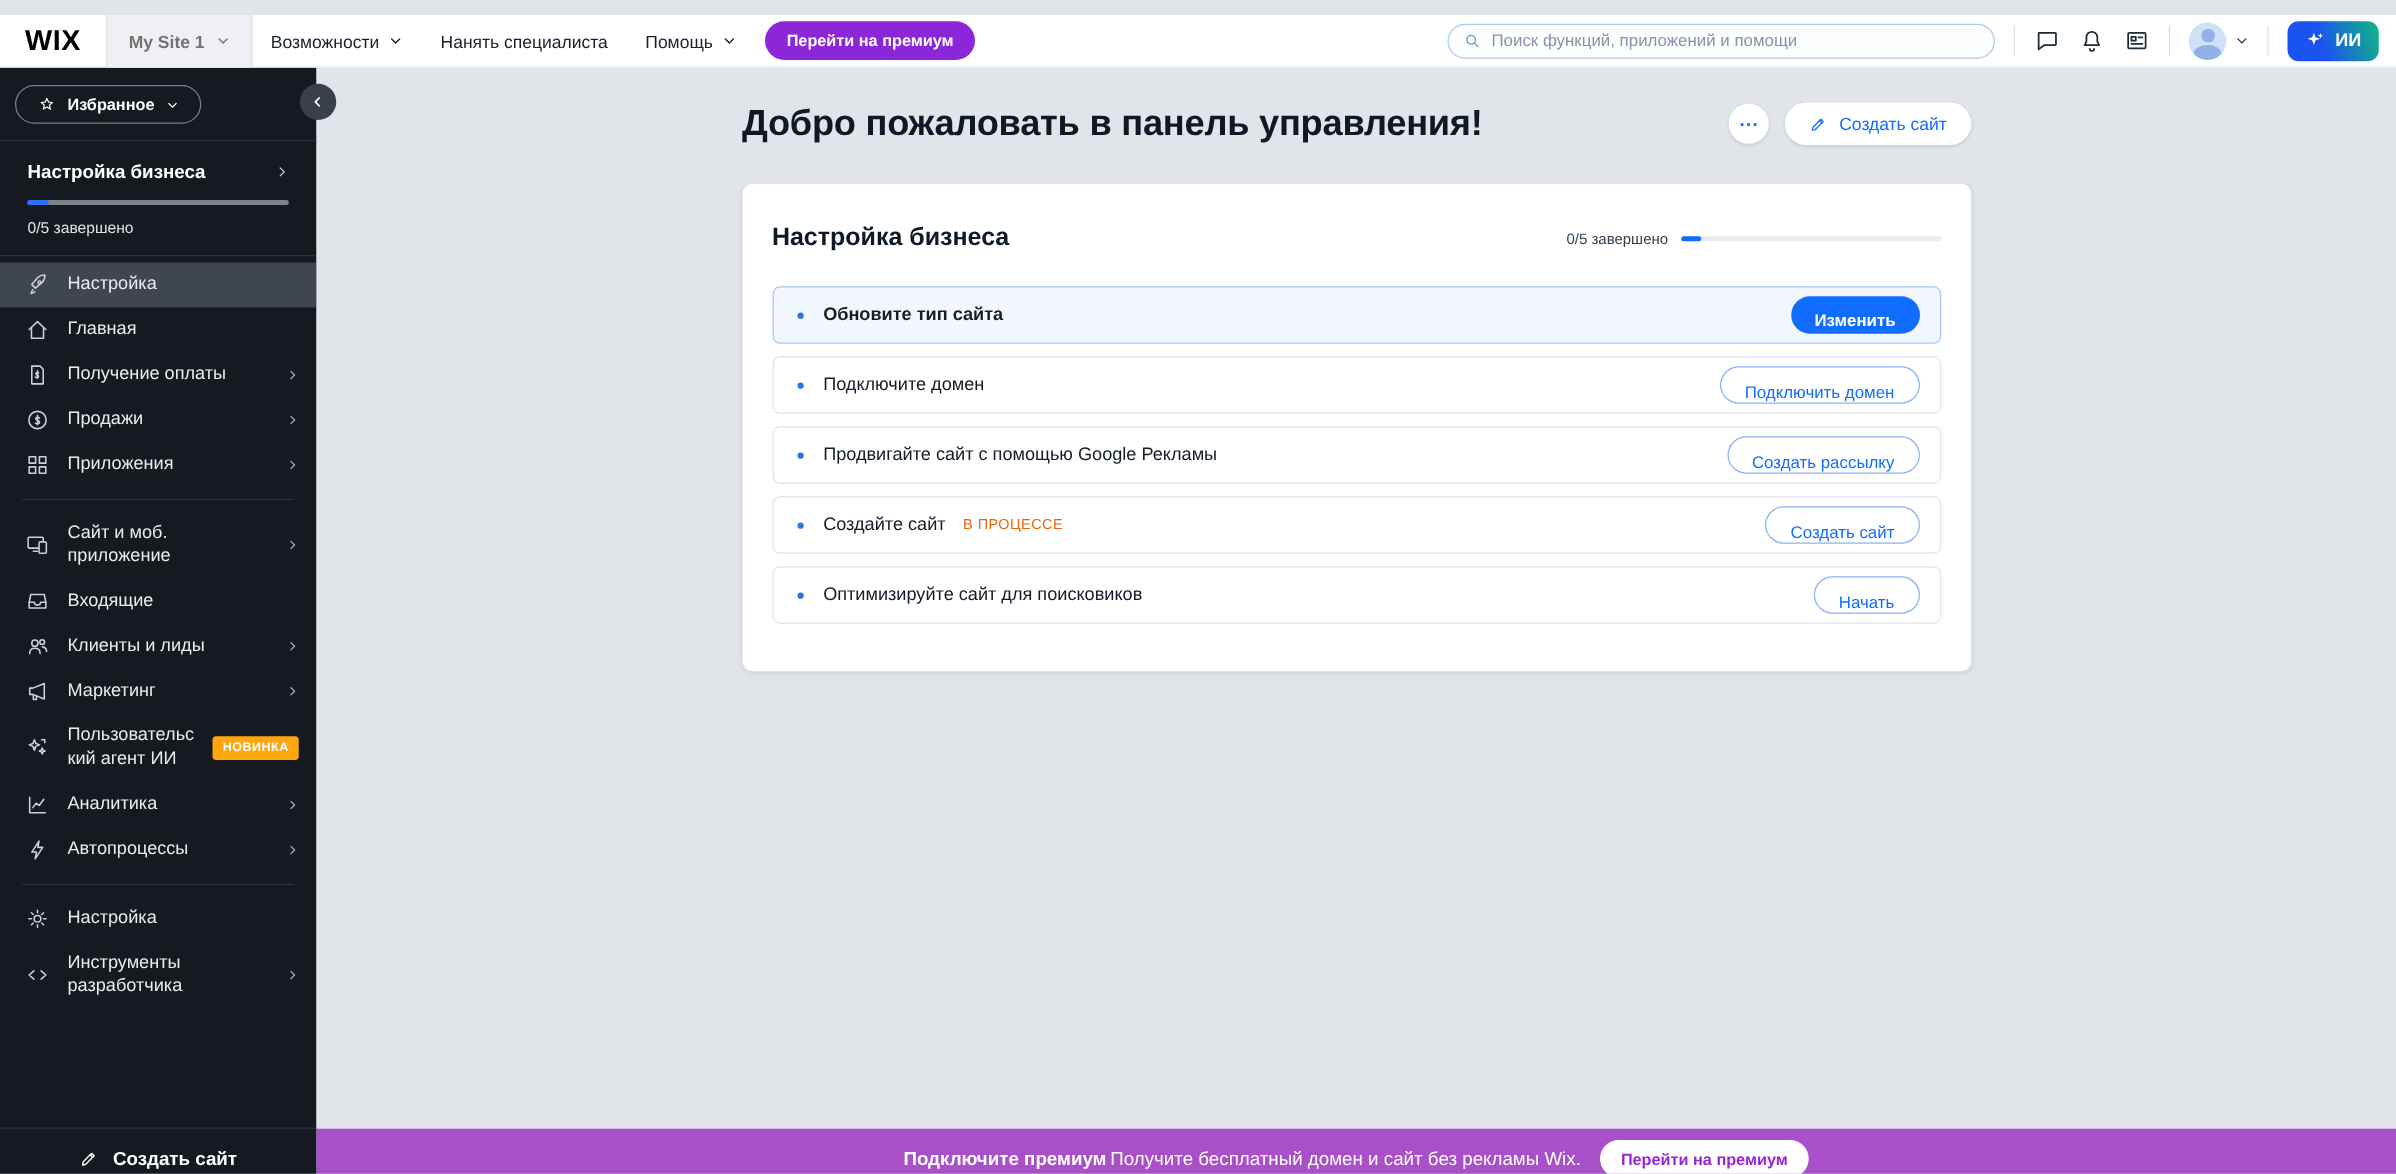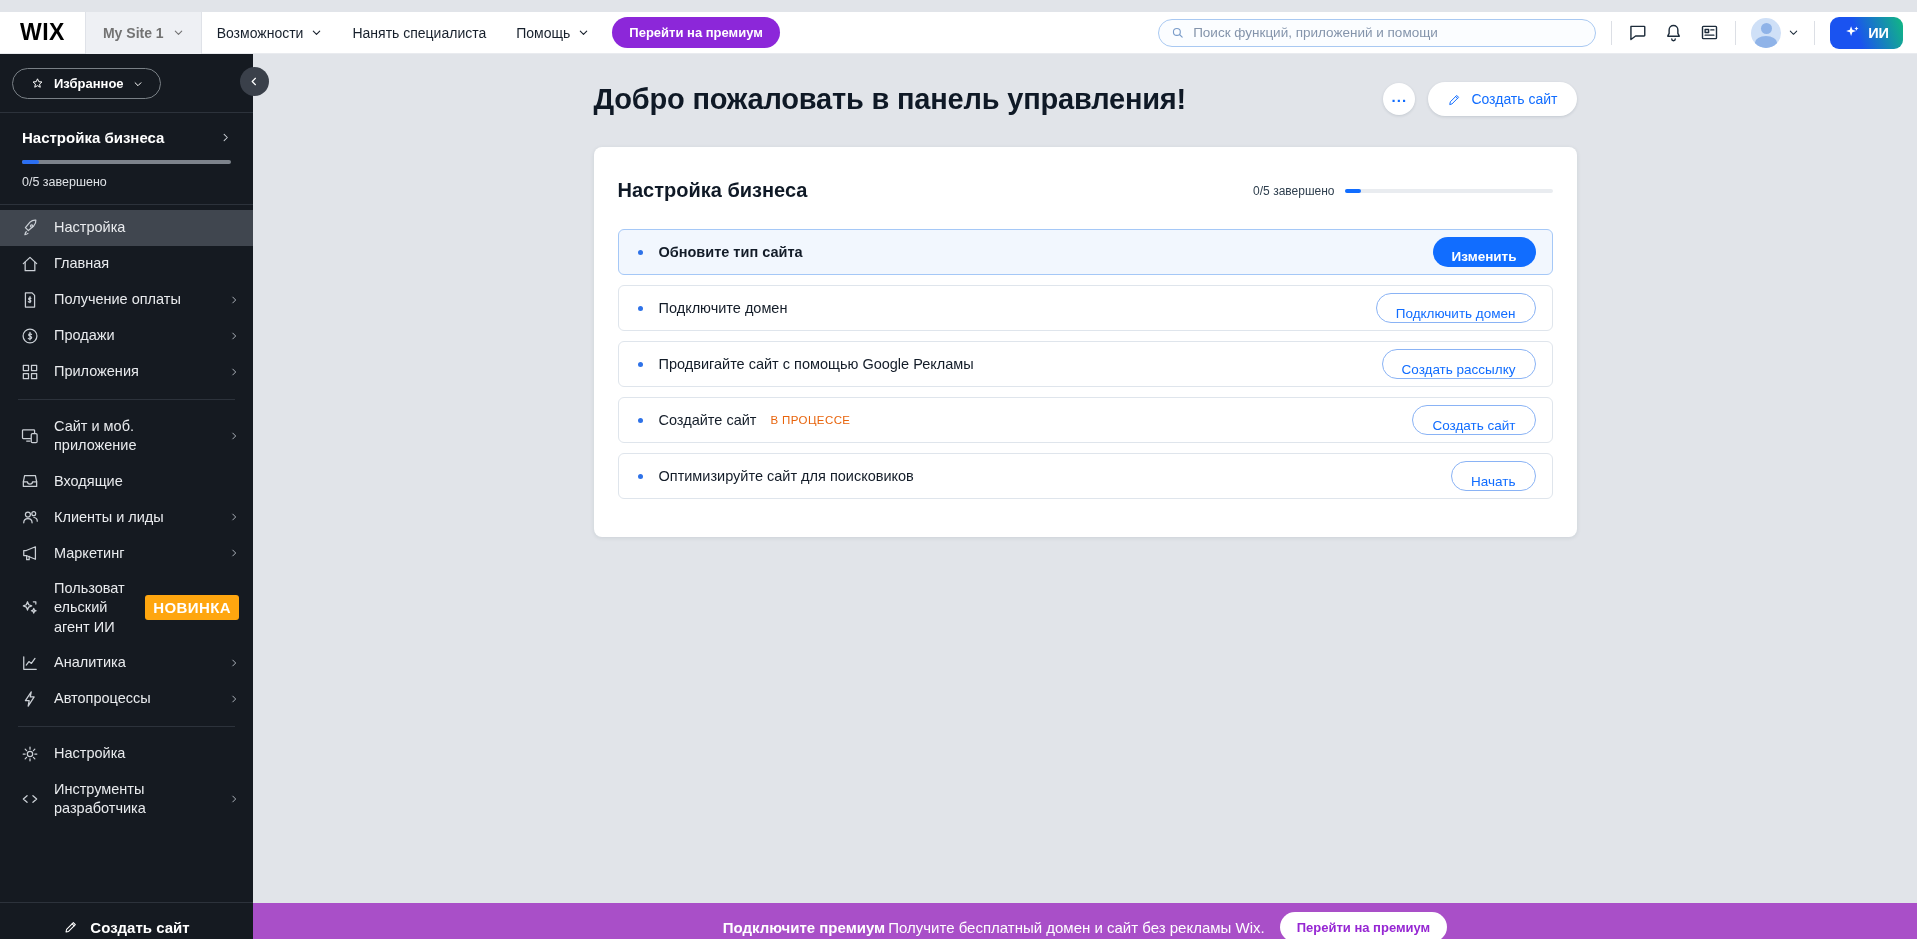--- a/index.html
+++ b/index.html
@@ -37,21 +37,21 @@
   .setup-block { padding:16px 22px 15px; }
   .setup-head { display:flex; justify-content:space-between; align-items:center; font-size:15px; font-weight:700; color:#fff; cursor:pointer; }
   .setup-bar { height:4px; background:#7d838c; border-radius:2px; margin:14px 0 11px; }
   .setup-bar-fill { height:4px; background:#2b6ff2; border-radius:2px; width:8%; }
   .setup-sub { font-size:12.5px; color:#dfe2e6; }
   .side-menu { flex:1; padding:5px 0 0; overflow:hidden; }
   .side-item { display:flex; align-items:center; gap:14px; padding:8px 14px 8px 20px; font-size:14.5px; min-height:36px; cursor:pointer; color:#e9ebee; }
   .side-item.active { background:#40464f; }
   .side-icon { width:20px; height:20px; flex:none; color:#cbd0d6; display:flex; align-items:center; }
   .side-label { flex:1; line-height:1.32; word-break:break-word; }
-  .badge { background:#ffa60f; color:#fff; font-size:15px; font-weight:700; padding:4px 8px; border-radius:3px; letter-spacing:.4px; flex:none; }
+  .badge { background:#ffa60f; color:#fff; font-size:10px; font-weight:700; padding:4px 8px; border-radius:3px; letter-spacing:.4px; flex:none; }
   .side-chev { color:#aab0b8; flex:none; display:flex; }
   .menu-divider { height:1px; background:#2c323b; margin:9px 18px; }
   .side-bottom { border-top:1px solid #2c323b; height:49px; flex:none; display:flex; align-items:center; justify-content:center; gap:11px; font-size:15px; font-weight:700; color:#fff; cursor:pointer; }
   .collapse-handle { position:absolute; left:240px; top:13px; width:29px; height:29px; border-radius:50%; background:#3a404a; color:#fff; display:flex; align-items:center; justify-content:center; border:none; cursor:pointer; z-index:5; }
 
   
   .main { flex:1; display:flex; flex-direction:column; min-width:0; background:#e1e4e9; }
   .main-scroll { flex:1; padding-top:28px; overflow:hidden; }
   .content-col { width:983px; margin:0 auto; }
   .main-head { display:flex; align-items:center; justify-content:space-between; margin-bottom:31px; }

